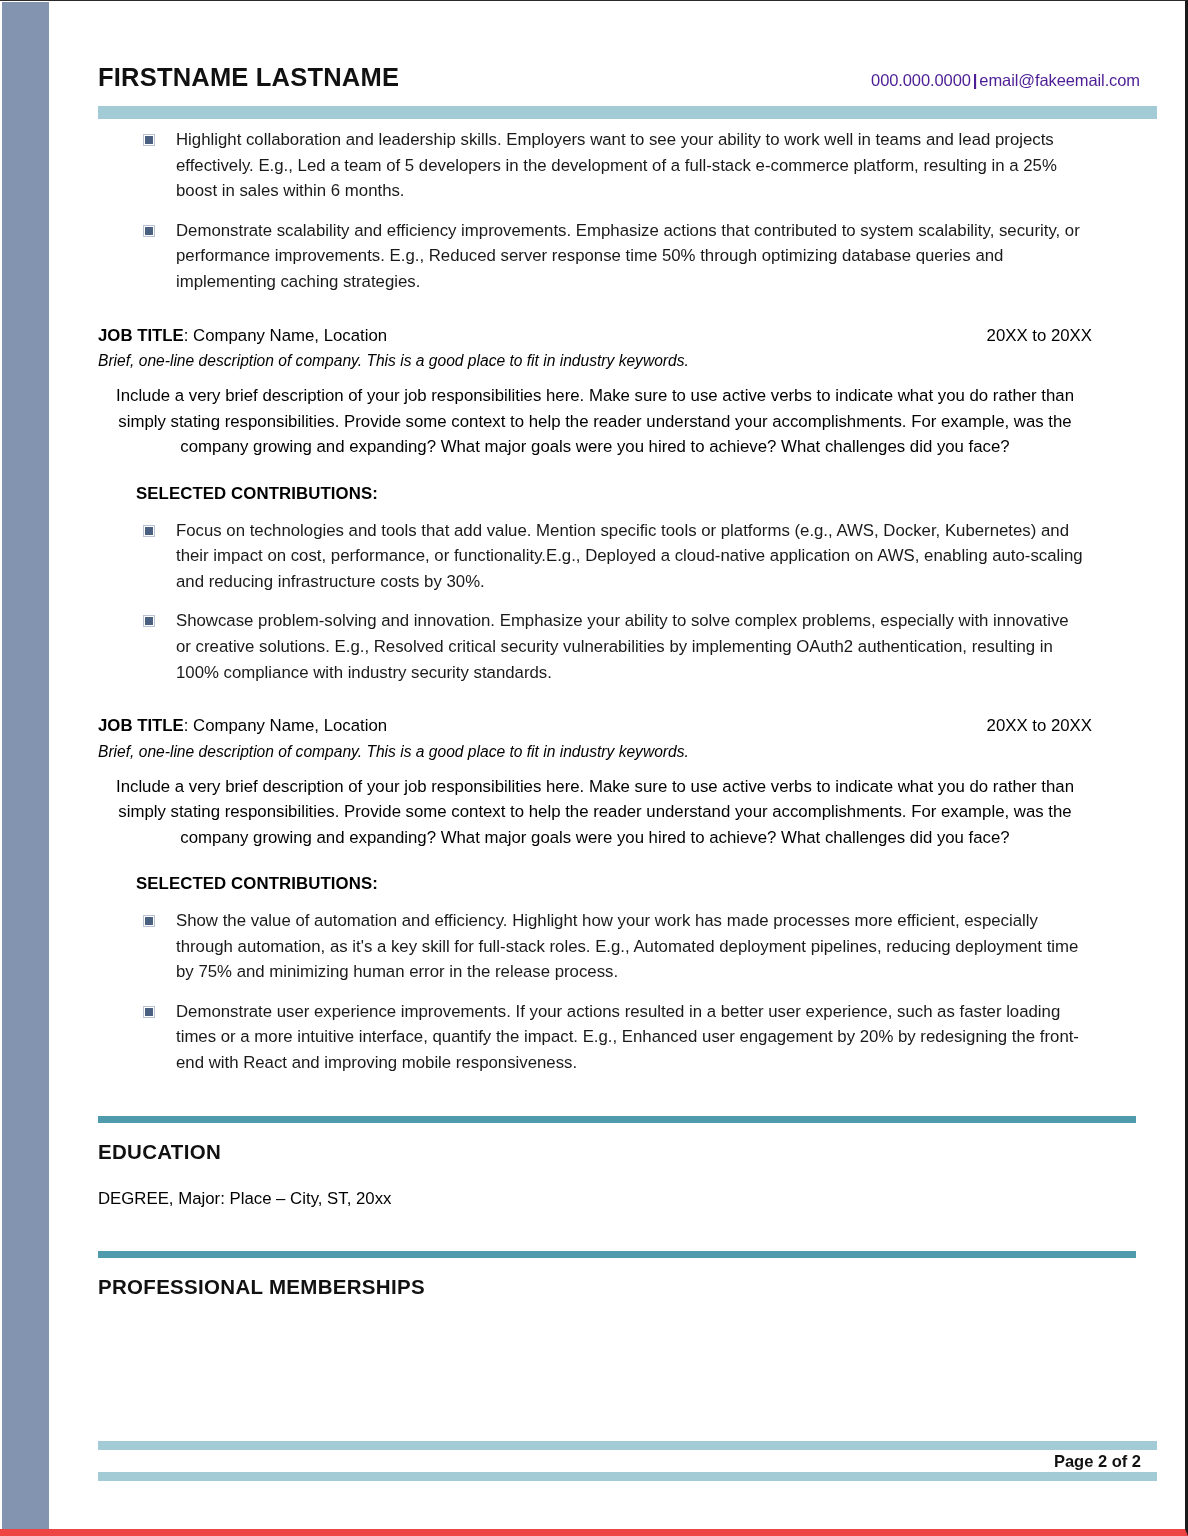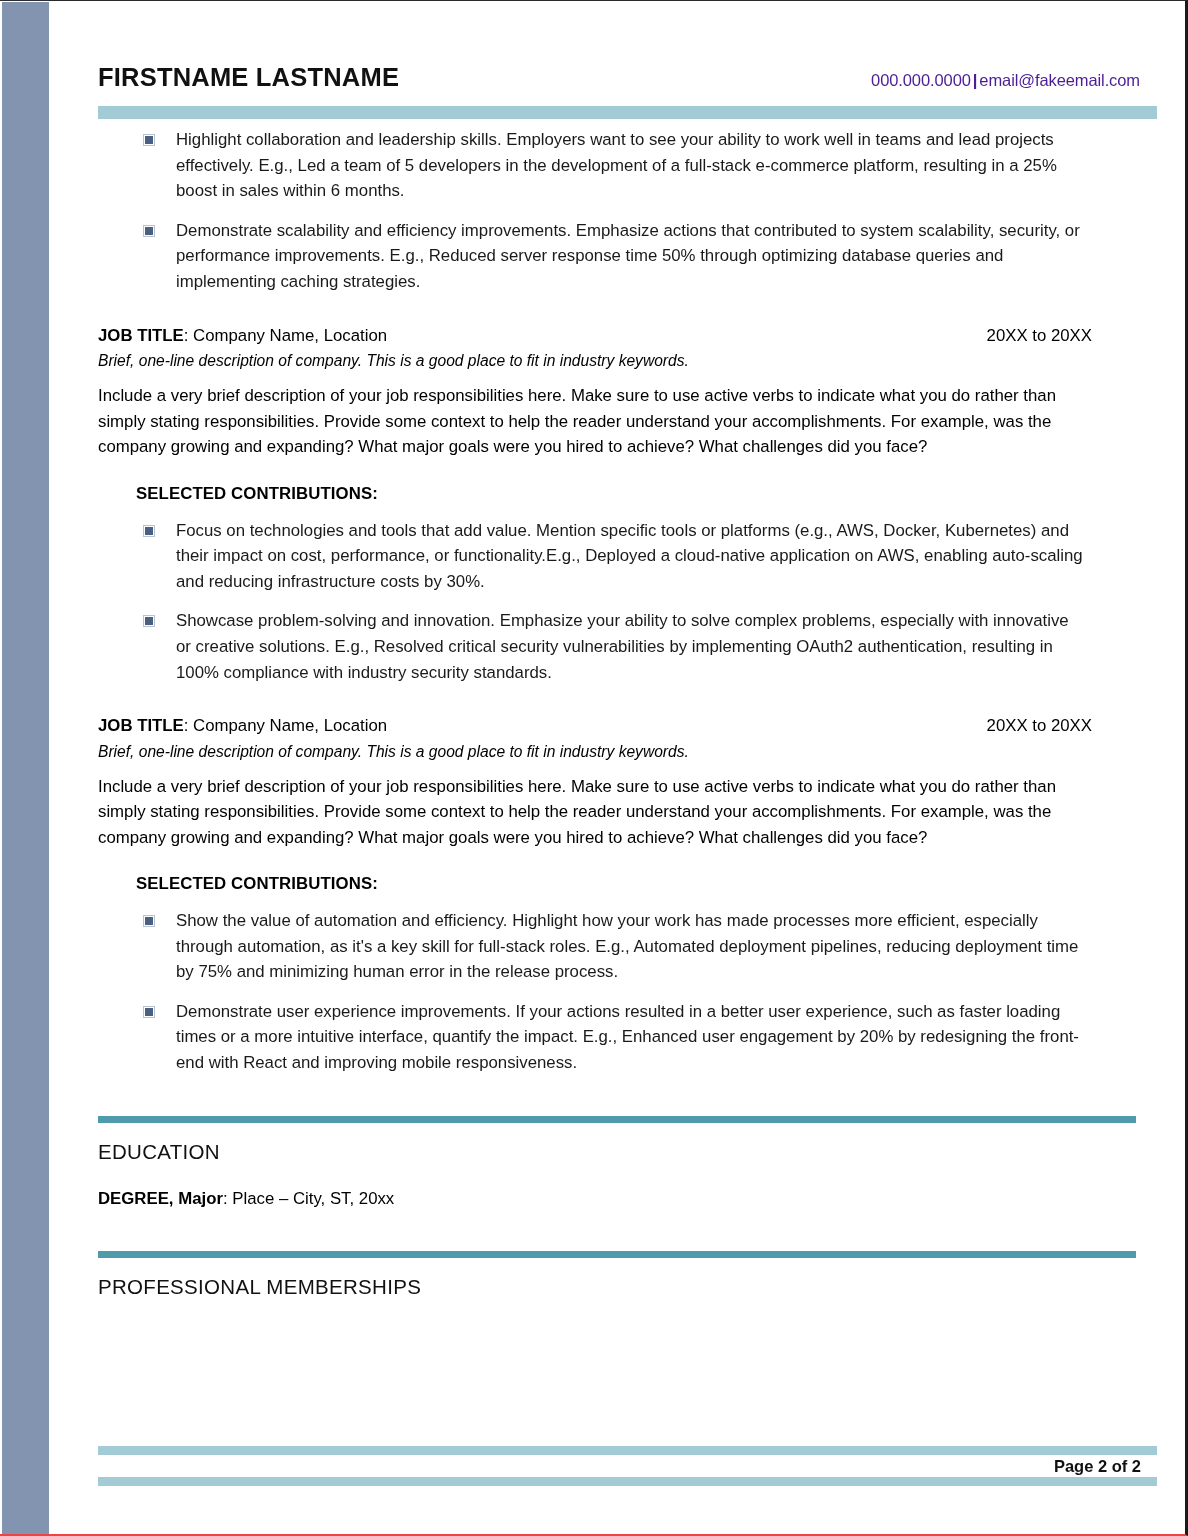--- a/index.html
+++ b/index.html
@@ -10,21 +10,21 @@
   body {
     font-family: "Liberation Sans", sans-serif;
   }
   .page {
     position: relative;
     width: 1188px;
     height: 1536px;
     background: #ffffff;
     box-sizing: border-box;
     border-right: 3px solid #1a1a1a;
-    border-bottom: 2px solid #ef4444;
+    border-bottom: 7px solid #ef4444;
     border-top: 1px solid #2a2a2a;
     overflow: hidden;
   }
   
   .left-band {
     position: absolute;
     left: 2px;
     top: 1px;
     width: 47px;
     height: 1532px;
@@ -84,21 +84,21 @@
   .body-wrap {
     padding: 0 93px 0 49px;
   }
   p, li, div.tline {
     color: #1a1a1a;
   }
   .para {
     font-size: 16.8px;
     line-height: 25.6px;
     margin: 0;
-    text-align: left;
+    text-align: center;
   }
 
   ul.bullets {
     list-style: none;
     margin: 8px;
     padding: 0;
   }
   ul.bullets li {
     position: relative;
     padding-left: 70px;
@@ -160,31 +160,31 @@
 
   
   .section-rule {
     height: 7px;
     background: #4f9aab;
     margin-top: 40px;
     margin-right: -44px;
   }
   .section-title {
     font-size: 20.5px;
-    font-weight: normal;
+    font-weight: bold;
     letter-spacing: 0.3px;
     color: #111111;
     margin-top: 17px;
   }
   .section-body {
     margin-top: 22px;
     font-size: 16.8px;
     line-height: 25.6px;
   }
-  .edu-line b { font-weight: bold; }
+  .edu-line b { font-weight: normal; }
   .cert-list { margin-top: 13px; }
   .cert-list li { margin-bottom: 0; }
   .cert-list b { font-weight: bold; }
 
   
   .footer {
     position: absolute;
     left: 49px;
     right: 28px;
     bottom: 48px;

